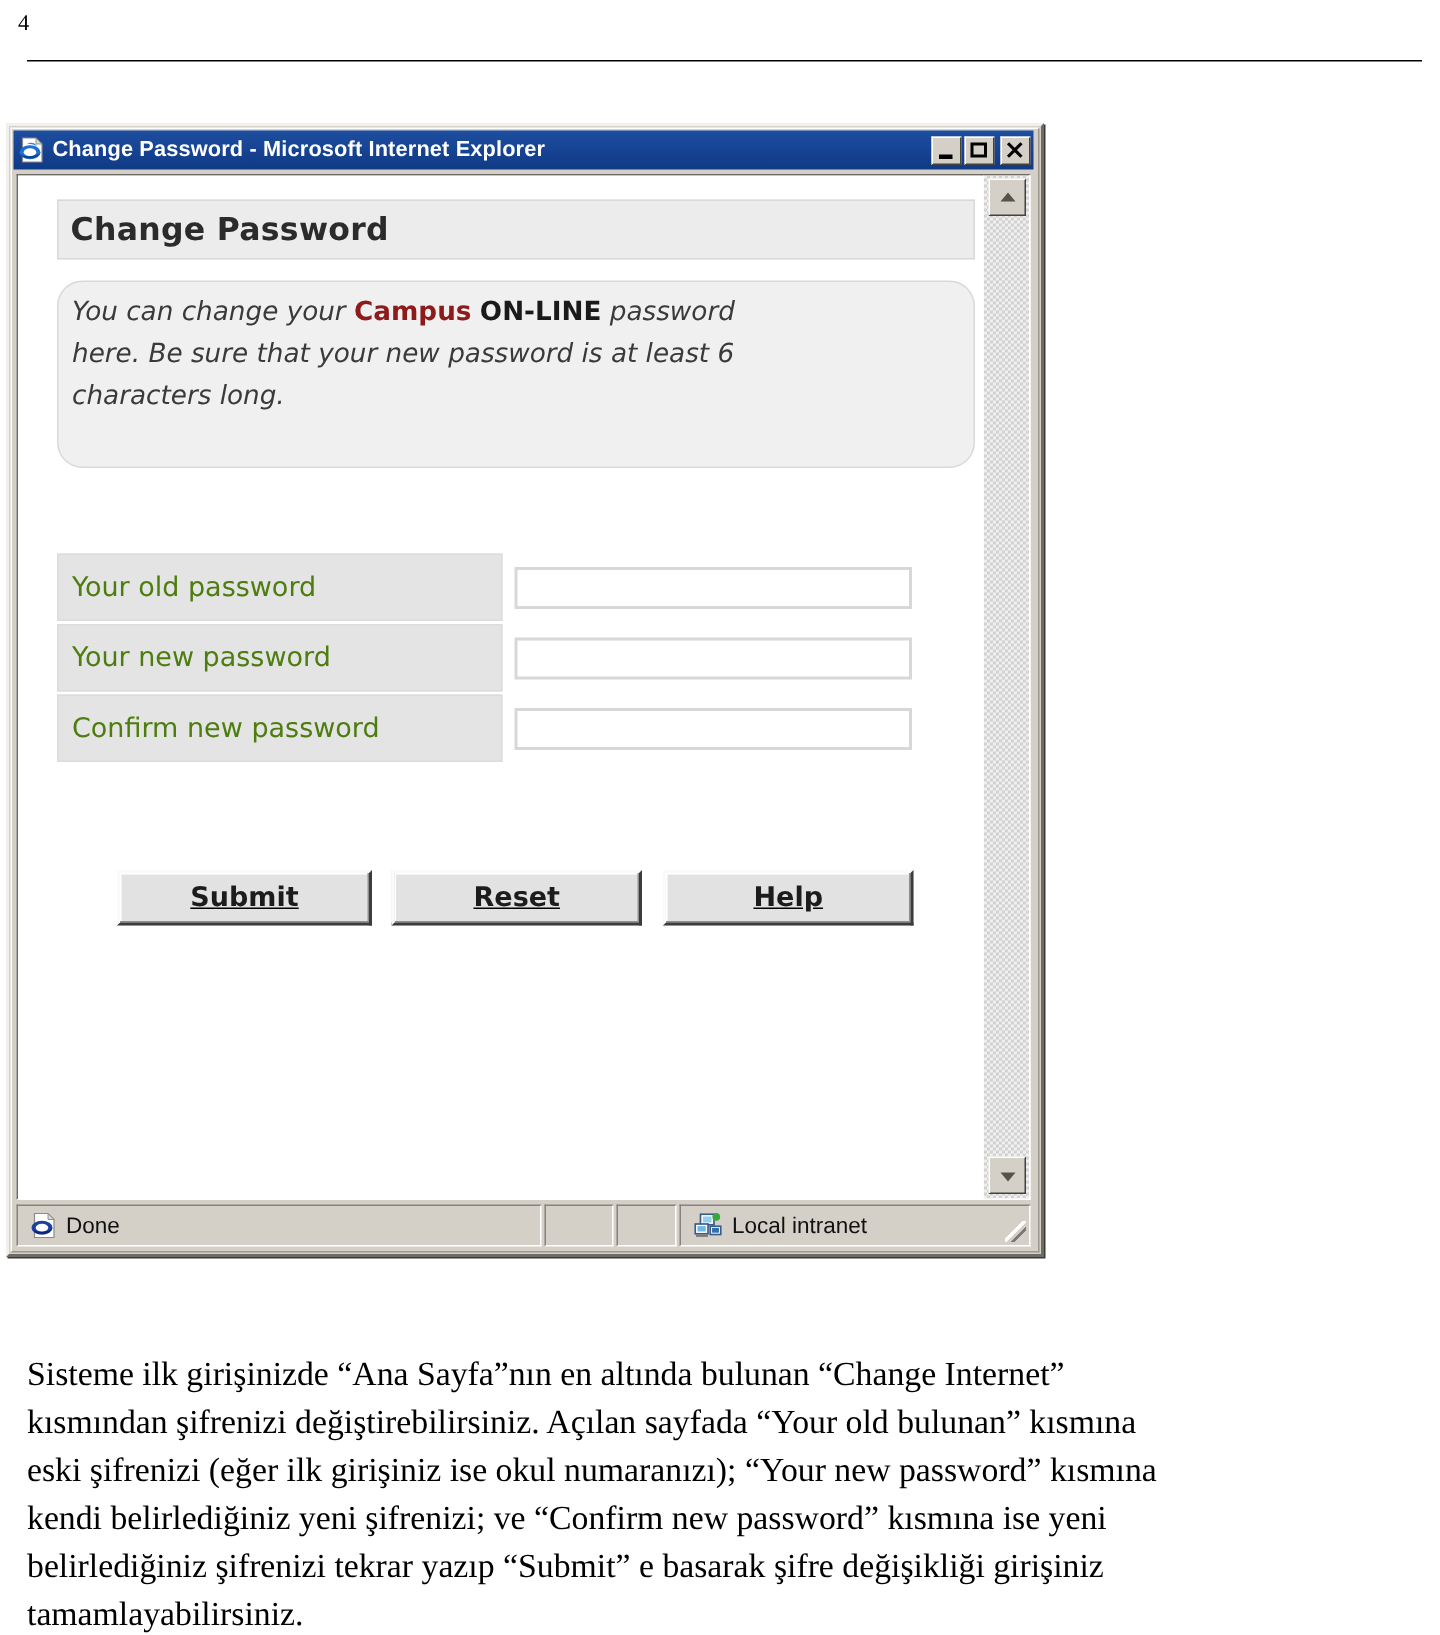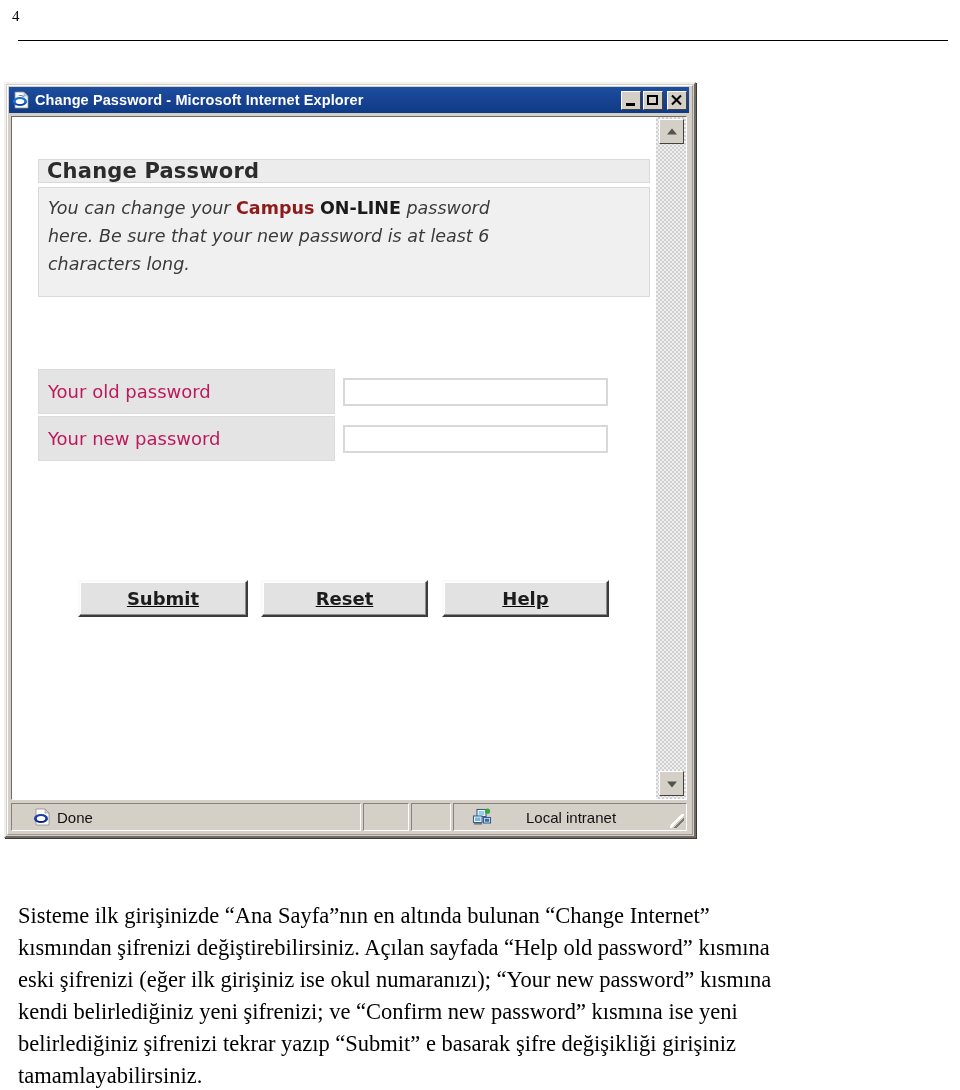--- a/index.html
+++ b/index.html
@@ -186,43 +186,44 @@
 
   
   .wp-panel {
     position: absolute;
     background: #ececec;
     border: 1px solid #d9d9d9;
     box-sizing: border-box;
   }
   #wp-heading {
     left: 26px;
-    top: 42px;
+    top: 16px;
     width: 612px;
-    height: 24px;
+    height: 40px;
     display: flex;
     align-items: center;
     padding-left: 8px;
     box-sizing: border-box;
   }
   #wp-heading-text {
     font-family: "DejaVu Sans", sans-serif;
     font-weight: bold;
     font-size: 21px;
     color: #2b2b2b;
     letter-spacing: 0.2px;
   }
   #wp-intro {
     left: 26px;
     top: 70px;
     width: 612px;
-    height: 110px;
+    height: 125px;
     padding: 6px 10px 0 9px;
     box-sizing: border-box;
     background: #f0f0f0;
+    border-radius: 17px;
   }
   .wp-intro-line {
     font-family: "DejaVu Sans", sans-serif;
     font-style: italic;
     font-size: 17.5px;
     color: #3a3a3a;
     line-height: 28px;
     white-space: nowrap;
   }
   .wp-intro-line .kw-campus {
@@ -254,21 +255,21 @@
     background: #e4e4e4;
     border: 1px solid #dcdcdc;
     box-sizing: border-box;
     display: flex;
     align-items: center;
     padding-left: 9px;
   }
   .form-label-text {
     font-family: "DejaVu Sans", sans-serif;
     font-size: 18px;
-    color: #be185d;
+    color: #4d7c0f;
     white-space: nowrap;
   }
   .form-input-cell {
     flex: 1 1 auto;
     display: flex;
     align-items: center;
     padding-left: 8px;
   }
   .form-input {
     width: 265px;
@@ -327,24 +328,24 @@
     background: #d4d0c8;
     border-top: 1.5px solid #86827c;
     border-left: 1.5px solid #86827c;
     border-right: 1.5px solid #ffffff;
     border-bottom: 1.5px solid #ffffff;
     box-sizing: border-box;
     display: flex;
     align-items: center;
     margin-right: 2px;
   }
-  #sb-status { width: 350px; padding-left: 21px; }
+  #sb-status { width: 350px; padding-left: 8px; }
   #sb-gap1 { width: 46px; }
   #sb-gap2 { width: 40px; }
-  #sb-zone { flex: 1 1 auto; padding-left: 18px; position: relative; margin-right: 0; gap: 28px; }
+  #sb-zone { flex: 1 1 auto; padding-left: 8px; position: relative; margin-right: 0; }
   .sb-text {
     font-family: "Liberation Sans", sans-serif;
     font-size: 15px;
     color: #111111;
     white-space: nowrap;
     margin-left: 6px;
   }
   #sb-status-icon { width: 18px; height: 18px; position: relative; flex: 0 0 auto; }
   #sb-zone-icon { width: 20px; height: 18px; position: relative; flex: 0 0 auto; }
   #sb-grip {
@@ -434,20 +435,28 @@
           </div>
         </div>
         <div class="form-row">
           <div class="form-label-cell">
             <span class="form-label-text">Your new password</span>
           </div>
           <div class="form-input-cell">
             <input class="form-input" type="text" value="" style="">
           </div>
         </div>
+        <div class="form-row">
+          <div class="form-label-cell">
+            <span class="form-label-text">Confirm new password</span>
+          </div>
+          <div class="form-input-cell">
+            <input class="form-input" type="text" value="" style="">
+          </div>
+        </div>
       </div>
 
       <div id="wp-buttons">
         <div class="wp-button" id="wp-button-submit">Submit</div>
         <div class="wp-button" id="wp-button-reset">Reset</div>
         <div class="wp-button" id="wp-button-help">Help</div>
       </div>
 
     </div>
 
@@ -490,18 +499,18 @@
         </svg>
       </div>
       <span class="sb-text">Local intranet</span>
       <div id="sb-grip"></div>
     </div>
   </div>
 </div>
 
 <div id="doc-paragraph">
   <div class="para-line">Sisteme ilk girişinizde “Ana Sayfa”nın en altında bulunan “Change Internet”</div>
-  <div class="para-line">kısmından şifrenizi değiştirebilirsiniz. Açılan sayfada “Help old password” kısmına</div>
+  <div class="para-line">kısmından şifrenizi değiştirebilirsiniz. Açılan sayfada “Your old bulunan” kısmına</div>
   <div class="para-line">eski şifrenizi (eğer ilk girişiniz ise okul numaranızı); “Your new password” kısmına</div>
   <div class="para-line">kendi belirlediğiniz yeni şifrenizi; ve “Confirm new password” kısmına ise yeni</div>
   <div class="para-line">belirlediğiniz şifrenizi tekrar yazıp “Submit” e basarak şifre değişikliği girişiniz</div>
   <div class="para-line">tamamlayabilirsiniz.</div>
 </div>
 
 </body></html>

